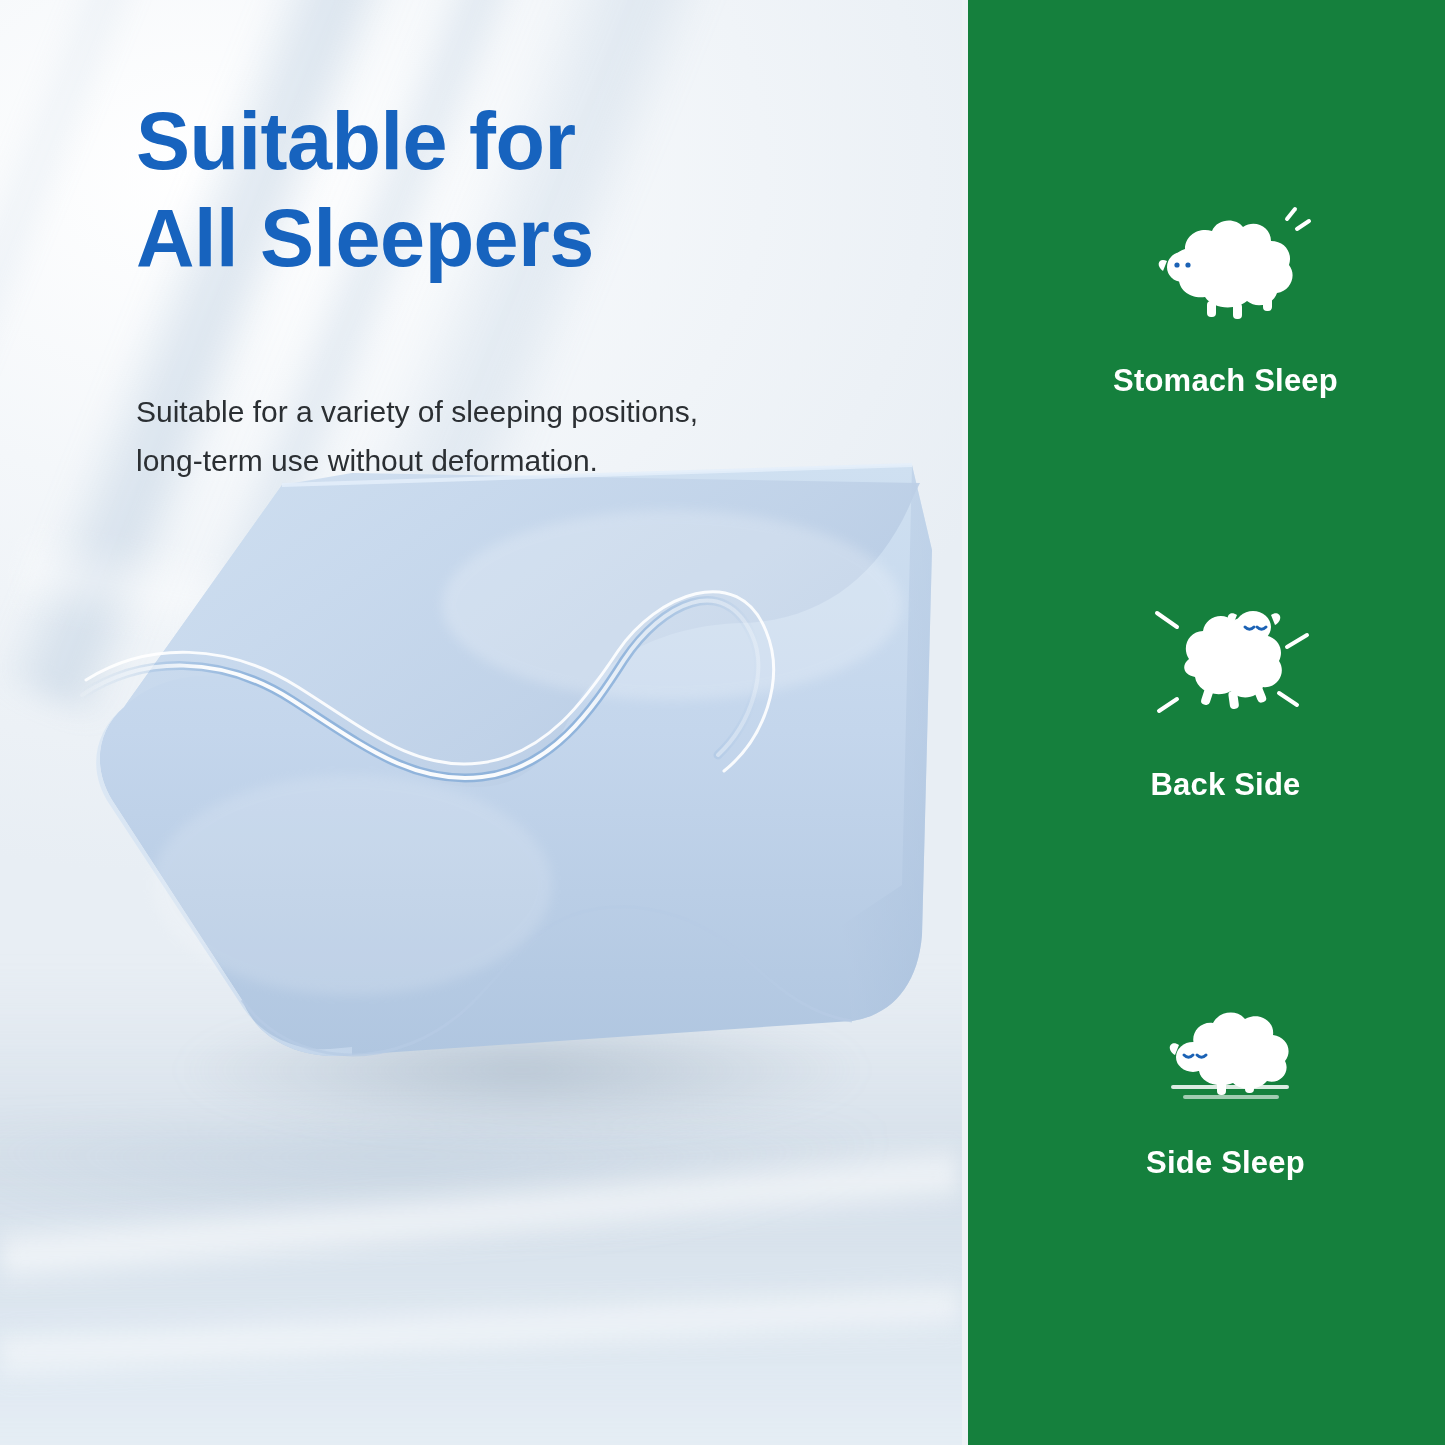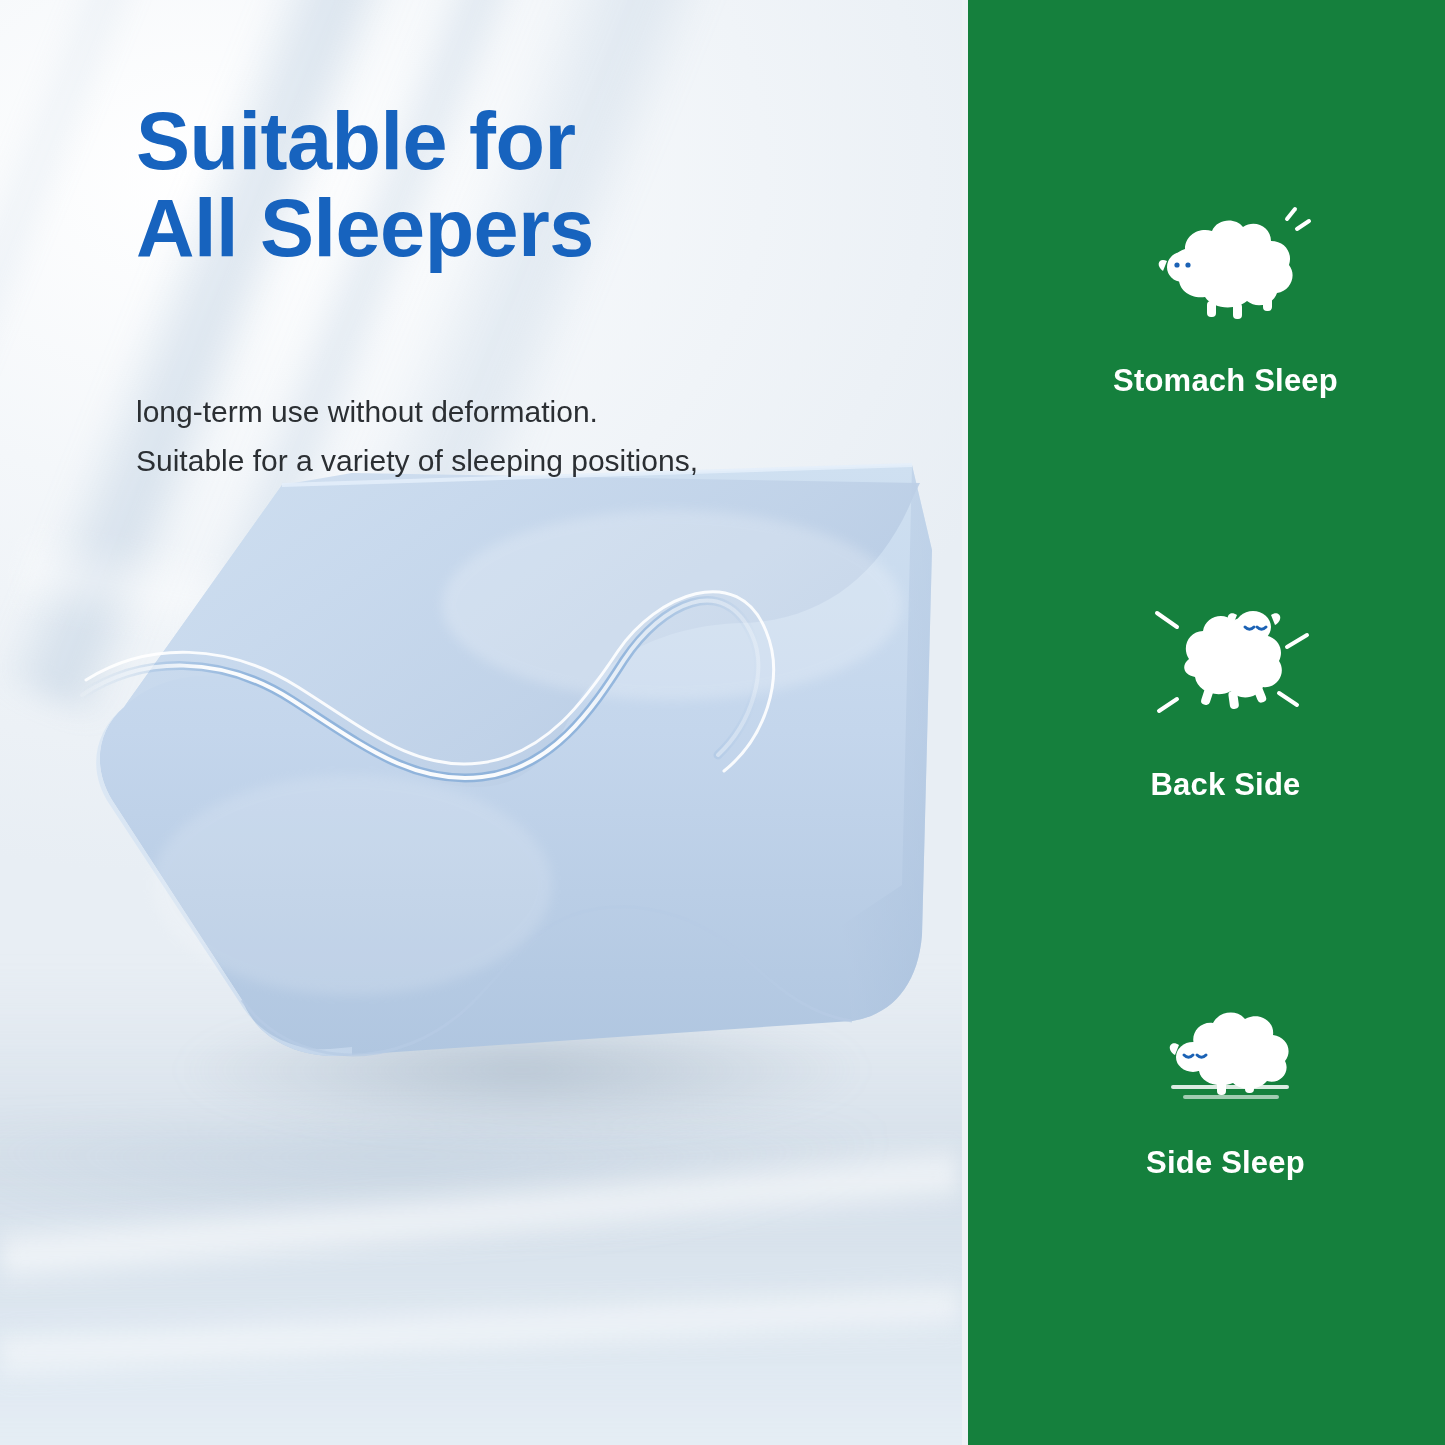--- a/index.html
+++ b/index.html
@@ -86,21 +86,21 @@
     position: absolute;
     left: 136px;
     top: 100px;
     width: 760px;
     color: #1763be;
     font-size: 81px;
     font-weight: 700;
     line-height: 1.02;
     letter-spacing: -0.5px;
   }
-  .headline .l2 { display: block; margin-top: 4px; }
+  .headline .l2 { display: block; margin-top: 14px; }
   .subcopy {
     position: absolute;
     left: 136px;
     top: 388px;
     width: 740px;
     color: #2b2f33;
     font-size: 30px;
     line-height: 1.62;
     font-weight: 400;
   }
@@ -248,22 +248,22 @@
                  C 734,224 712,284 672,316" fill="none" stroke="#ffffff" stroke-width="3" stroke-linecap="round" opacity="0.9"></path>
       </svg>
     </div>
 
     <div class="headline">
       <span class="l1">Suitable for</span>
       <span class="l2">All Sleepers</span>
     </div>
 
     <div class="subcopy">
+      <div>Suitable for a variety of sleeping positions,</div>
       <div>long-term use without deformation.</div>
-      <div>Suitable for a variety of sleeping positions,</div>
     </div>
   </div>
 
   <div class="panel">
     <div class="panel-inner">
 
       <div class="feature f1">
         <span class="icon">
           <svg width="178" height="128" viewBox="0 0 178 128">
             <g fill="#ffffff">

